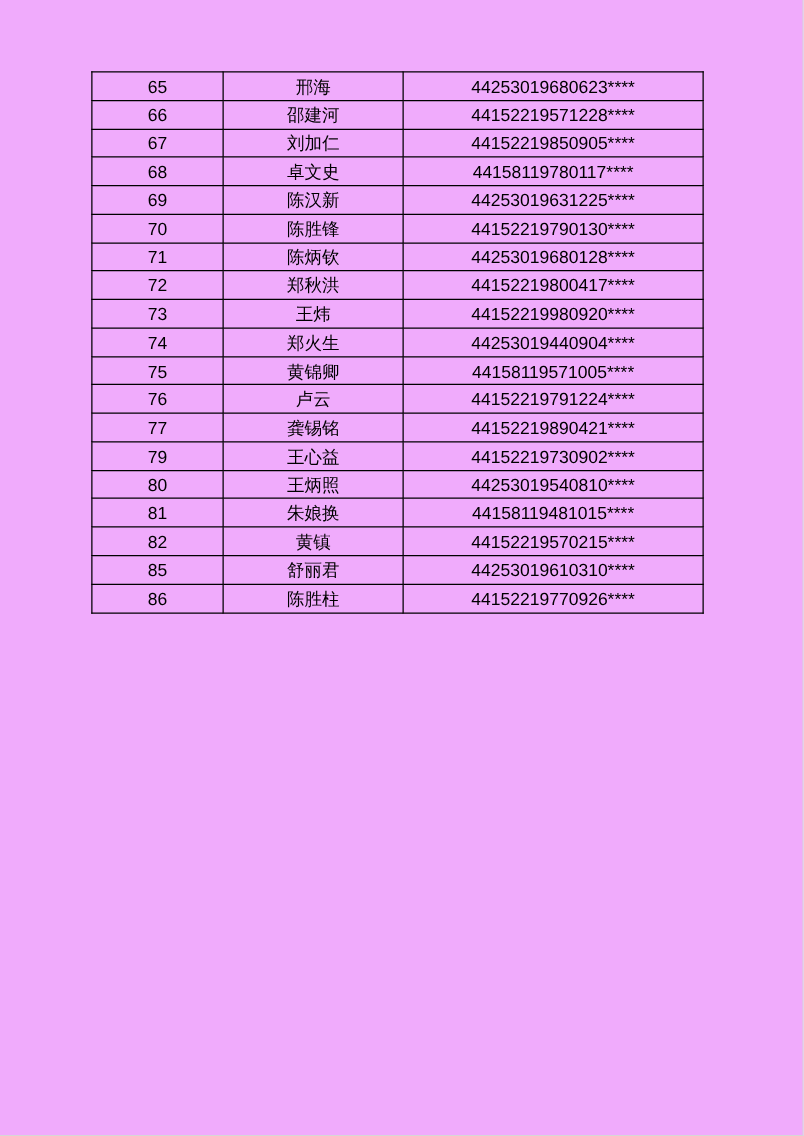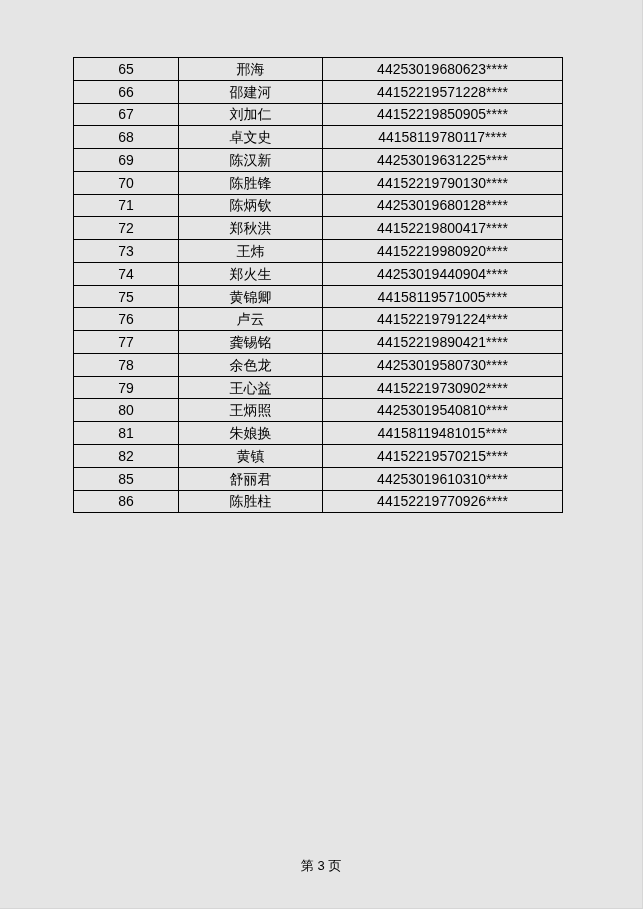--- a/index.html
+++ b/index.html
@@ -5,21 +5,21 @@
   * { margin: 0; padding: 0; box-sizing: border-box; }
   html, body { background: #ffffff; }
   body {
     font-family: "Liberation Sans", "DejaVu Sans", sans-serif;
     color: #000;
   }
   .page {
     position: relative;
     width: 643px;
     height: 909px;
-    background: #e5e5e5;
+    background: #f0abfc;
     border-right: 1px solid #d6d6d6;
     border-bottom: 1px solid #d6d6d6;
     overflow: hidden;
   }
   table.roster {
     position: absolute;
     left: 73px;
     top: 57px;
     width: 490px;
     border-collapse: collapse;
@@ -115,25 +115,20 @@
           <td class="col-no">76</td>
           <td class="col-name">卢云</td>
           <td class="col-id">44152219791224****</td>
         </tr>
         <tr>
           <td class="col-no">77</td>
           <td class="col-name">龚锡铭</td>
           <td class="col-id">44152219890421****</td>
         </tr>
         <tr>
-          <td class="col-no">78</td>
-          <td class="col-name">余色龙</td>
-          <td class="col-id">44253019580730****</td>
-        </tr>
-        <tr>
           <td class="col-no">79</td>
           <td class="col-name">王心益</td>
           <td class="col-id">44152219730902****</td>
         </tr>
         <tr>
           <td class="col-no">80</td>
           <td class="col-name">王炳照</td>
           <td class="col-id">44253019540810****</td>
         </tr>
         <tr>
@@ -152,15 +147,14 @@
           <td class="col-id">44253019610310****</td>
         </tr>
         <tr>
           <td class="col-no">86</td>
           <td class="col-name">陈胜柱</td>
           <td class="col-id">44152219770926****</td>
         </tr>
       </tbody>
   </table>
 
-  <div class="footer">第 3 页</div>
 
 </div>
 
 </body></html>

